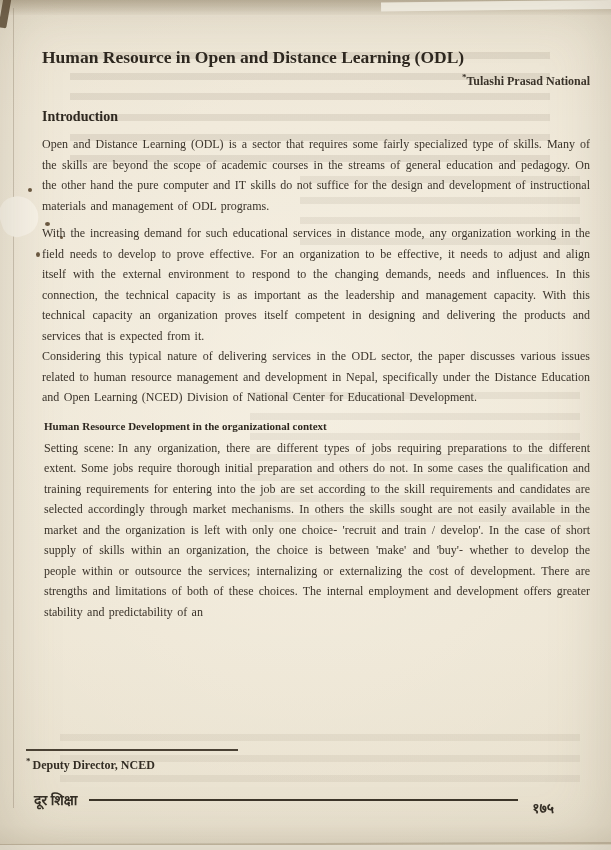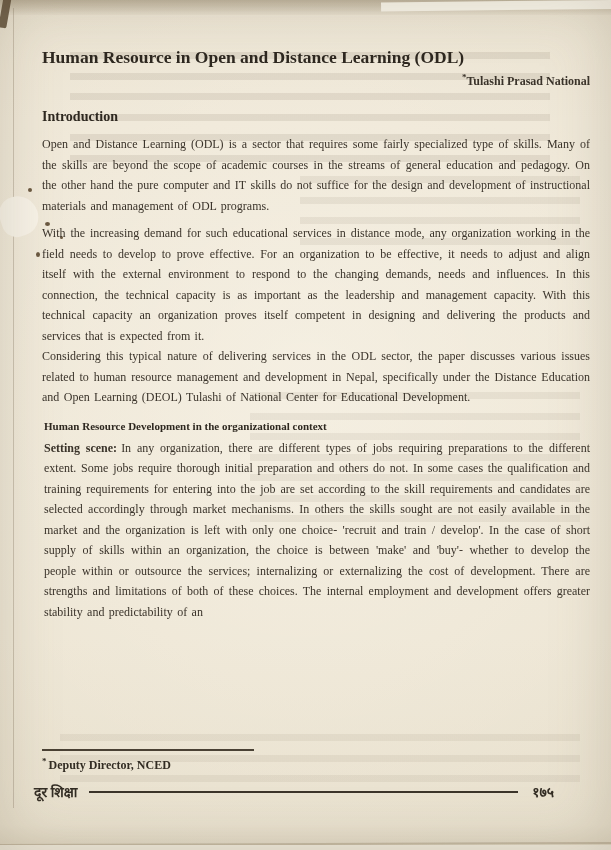--- a/index.html
+++ b/index.html
@@ -42,34 +42,34 @@
   .author{ text-align:right;font-size:12px;font-weight:bold;margin-top:3px;
     color:#3a332a;}
   .author sup{font-size:9px;}
   h2.sec{font-size:14px;line-height:23px;font-weight:bold;color:#2e2820;
     margin:16px 0 0 0;}
   h3.sec{font-size:11px;line-height:20px;font-weight:bold;color:#2e2820;
     margin:8px 0 0 2px;}
   p.body{font-size:12px;line-height:20.5px;text-align:justify;
     word-spacing:1.4px;margin:0;}
   p.m-top{margin-top:6px;}
-  .lead{font-weight:bold;margin-right:4px;}
+  .lead{font-weight:normal;margin-right:4px;}
   .scene{padding-left:2px;}
   
-  .footnote{position:absolute;left:42px;top:749px;width:548px;}
+  .footnote{position:absolute;left:26px;top:749px;width:548px;}
   .fn-rule{width:212px;border-top:2px solid #4a4134;margin-bottom:5px;}
   .fn-text{font-size:12px;font-weight:bold;color:#332d24;}
   .fn-text sup{font-size:9px;margin-right:2px;}
   
   .footer{position:absolute;left:34px;top:782px;width:548px;
     display:flex;align-items:center;
     font-family:"Liberation Serif","DejaVu Sans",sans-serif;
     font-size:14px;font-weight:bold;color:#332d24;}
   .footer-rule{flex:1;border-top:2px solid #3c352a;margin:0 14px 0 12px;}
-  .page-number{margin-right:28px;}
+  .page-number{margin-right:28px;margin-top:16px;}
 </style>
 </head>
 <body>
 
 <div class="scan">
 
   <div class="ghost" style="left:70px;top:52px;width:480px;height:112px;"></div>
   <div class="ghost" style="left:300px;top:176px;width:280px;height:80px;opacity:.8;"></div>
   <div class="ghost" style="left:250px;top:392px;width:330px;height:130px;opacity:.75;"></div>
   <div class="ghost" style="left:60px;top:734px;width:520px;height:52px;opacity:.7;"></div>
@@ -89,21 +89,21 @@
   <div class="content">
     <h1 class="title">
       <div>Human Resource in Open and Distance Learning (ODL)</div>
     </h1>
     <div class="author"><sup>*</sup><span>Tulashi Prasad National</span></div>
 
     <h2 class="sec">Introduction</h2>
 
     <p class="body m-top">Open and Distance Learning (ODL) is a sector that requires some fairly specialized type of skills. Many of the skills are beyond the scope of academic courses in the streams of general education and pedagogy. On the other hand the pure computer and IT skills do not suffice for the design and development of instructional materials and management of ODL programs.</p>
     <p class="body" style="margin-top:7px;">With the increasing demand for such educational services in distance mode, any organization working in the field needs to develop to prove effective. For an organization to be effective, it needs to adjust and align itself with the external environment to respond to the changing demands, needs and influences. In this connection, the technical capacity is as important as the leadership and management capacity. With this technical capacity an organization proves itself competent in designing and delivering the products and services that is expected from it.</p>
-    <p class="body">Considering this typical nature of delivering services in the ODL sector, the paper discusses various issues related to human resource management and development in Nepal, specifically under the Distance Education and Open Learning (DEOL) Tulashi of National Center for Educational Development.</p>
+    <p class="body">Considering this typical nature of delivering services in the ODL sector, the paper discusses various issues related to human resource management and development in Nepal, specifically under the Distance Education and Open Learning (NCED) Division of National Center for Educational Development.</p>
 
     <h3 class="sec">Human Resource Development in the organizational context</h3>
 
     <p class="body scene" style="margin-top:2px;"><span class="lead">Setting scene:</span><span>In any organization, there are different types of jobs requiring preparations to the different extent. Some jobs require thorough initial preparation and others do not. In some cases the qualification and training requirements for entering into the job are set according to the skill requirements and candidates are selected accordingly through market mechanisms. In others the skills sought are not easily available in the market and the organization is left with only one choice- 'recruit and train / develop'.  In the case of short supply of skills within an organization, the choice is between 'make' and 'buy'- whether to develop the people within or outsource the services; internalizing or externalizing the cost of development. There are strengths and limitations of both of these choices. The internal employment and development offers greater stability and predictability of an</span></p>
   </div>
 
   <div class="footnote">
     <div class="fn-rule"></div>
     <div class="fn-text"><sup>*</sup><span>Deputy Director, NCED</span></div>
   </div>

